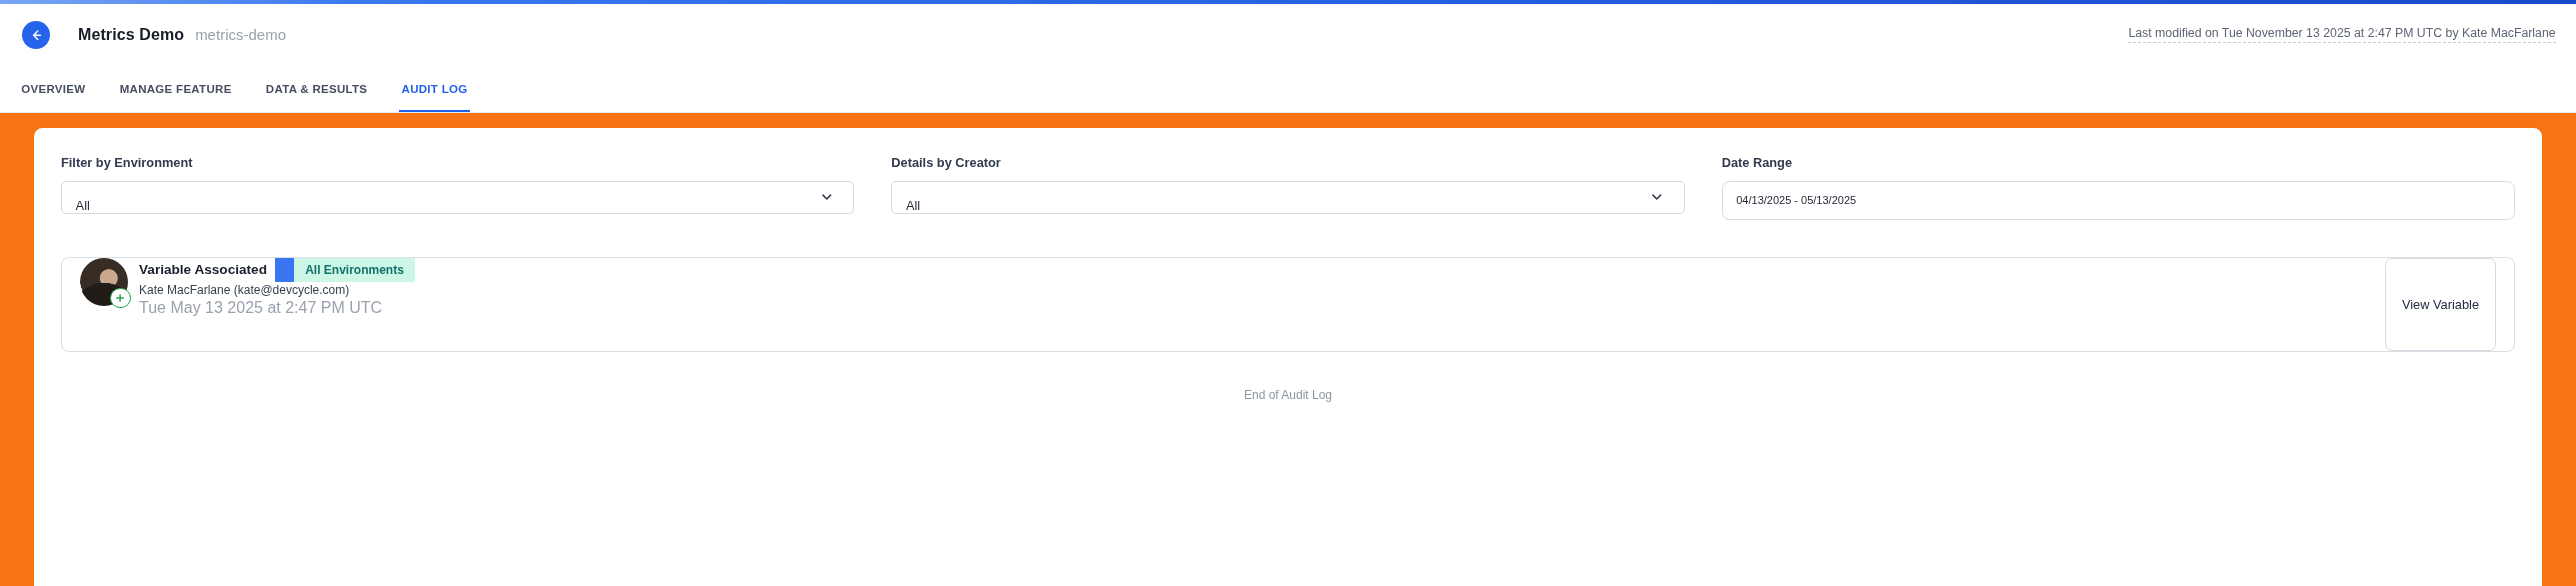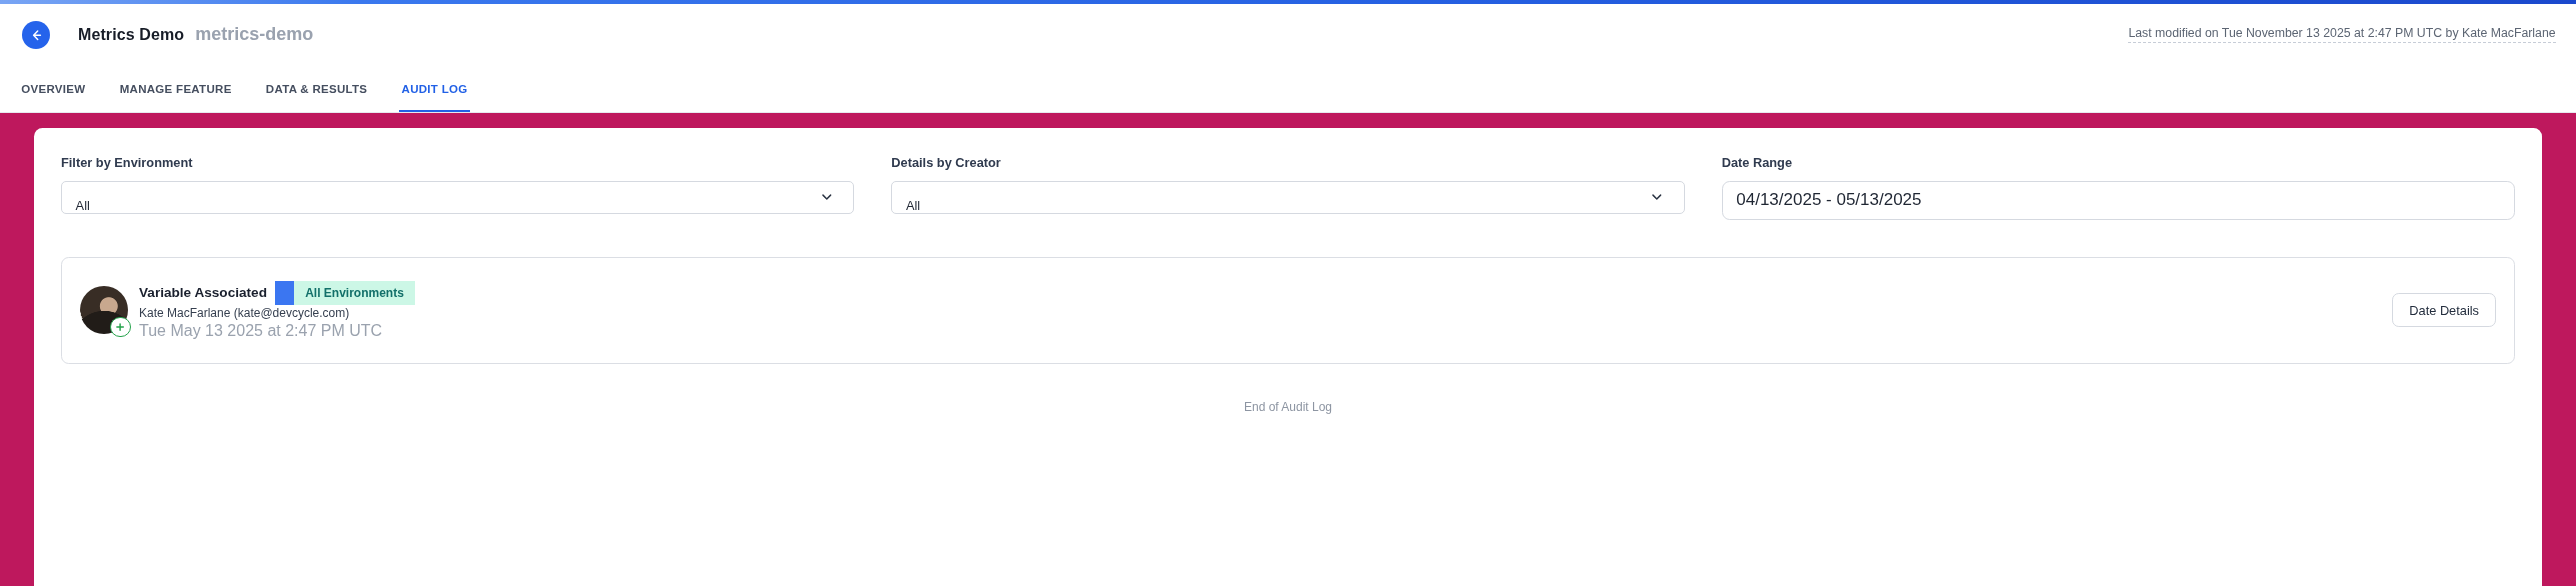--- a/index.html
+++ b/index.html
@@ -38,23 +38,22 @@
   }
   .page-title {
     margin: 0 0 0 28px;
     font-size: 16px;
     font-weight: 700;
     color: #171c27;
     letter-spacing: 0.1px;
   }
   .feature-key {
     margin-left: 11px;
-    font-size: 18px;
+    font-size: 15px;
     color: #9aa2af;
-    font-weight: bold;
   }
   .last-modified {
     margin-left: auto;
     font-size: 12.3px;
     color: #5c London6573;
     color: #5c6573;
     border-bottom: 0.9px dashed #c7cdd7;
     padding-bottom: 1.7px;
     white-space: nowrap;
   }
@@ -80,21 +79,21 @@
     cursor: pointer;
     white-space: nowrap;
   }
   .tab.active {
     color: #2160e6;
     border-bottom-color: #2160e6;
   }
 
   
   .content {
-    background: #be185d;
+    background: #f97316;
     height: 474px;
     padding: 14.5px 34px 0 34px;
     overflow: hidden;
   }
   .panel {
     background: #fff;
     border-radius: 8.5px;
     padding: 27px;
     height: 527px;
     box-shadow: 0 0.9px 1.7px rgba(16,24,40,.05);
@@ -128,35 +127,34 @@
     top: 50%;
     transform: translateY(-50%);
     display: flex;
   }
   .date-input {
     width: 100%;
     height: 39px;
     border: 0.9px solid #d5d9e0;
     border-radius: 7.7px;
     padding: 0 13.6px;
-    font-size: 17px;
+    font-size: 11px;
     color: #1f2633;
     font-family: inherit;
     background: #fff;
     outline: none;
   }
 
   
   .audit-card {
     margin-top: 37px;
     border: 0.9px solid #dbdee4;
     border-radius: 7.7px;
-    height: 107px;
-    display: flex;
-    align-items: center;
+    height: 95px;
+    display: flex;
     padding: 0 18px;
     background: #fff;
   }
   .avatar-wrap { position: relative; width: 48px; height: 48px; flex: none; }
   .avatar {
     width: 48px; height: 48px;
     border-radius: 50%;
     background:
       radial-gradient(circle at 50% 120%, #211c18 0 52%, rgba(0,0,0,0) 53%),
       radial-gradient(circle at 60% 42%, #c8a88e 0 8.5px, #382d25 9.4px 72%, rgba(0,0,0,0) 73%),
@@ -298,20 +296,20 @@
         <div class="entry-title-row">
           <span class="entry-action">Variable Associated</span>
           <span class="env-badge">
             <span class="env-color-block"></span>
             <span class="env-label">All Environments</span>
           </span>
         </div>
         <div class="entry-creator">Kate MacFarlane (kate@devcycle.com)</div>
         <div class="entry-time">Tue May 13 2025 at 2:47 PM UTC</div>
       </div>
-      <button class="view-details-btn">Date Details</button>
+      <button class="view-details-btn">View Variable</button>
     </div>
 
     <div class="end-of-log">End of Audit Log</div>
 
   </div>
 </main>
 
 
 </body></html>

